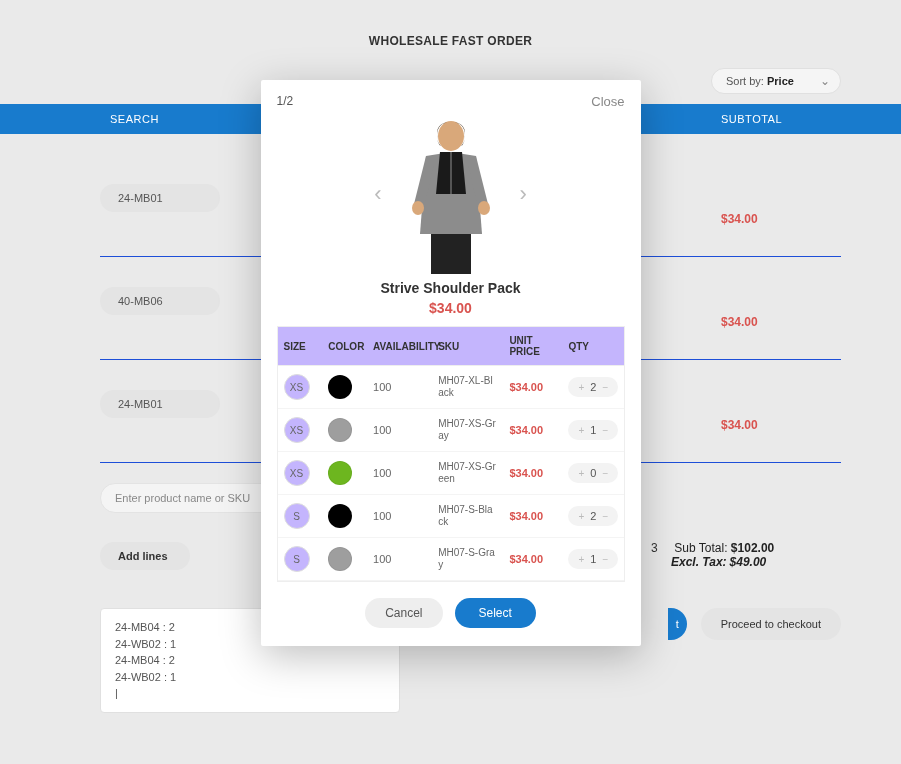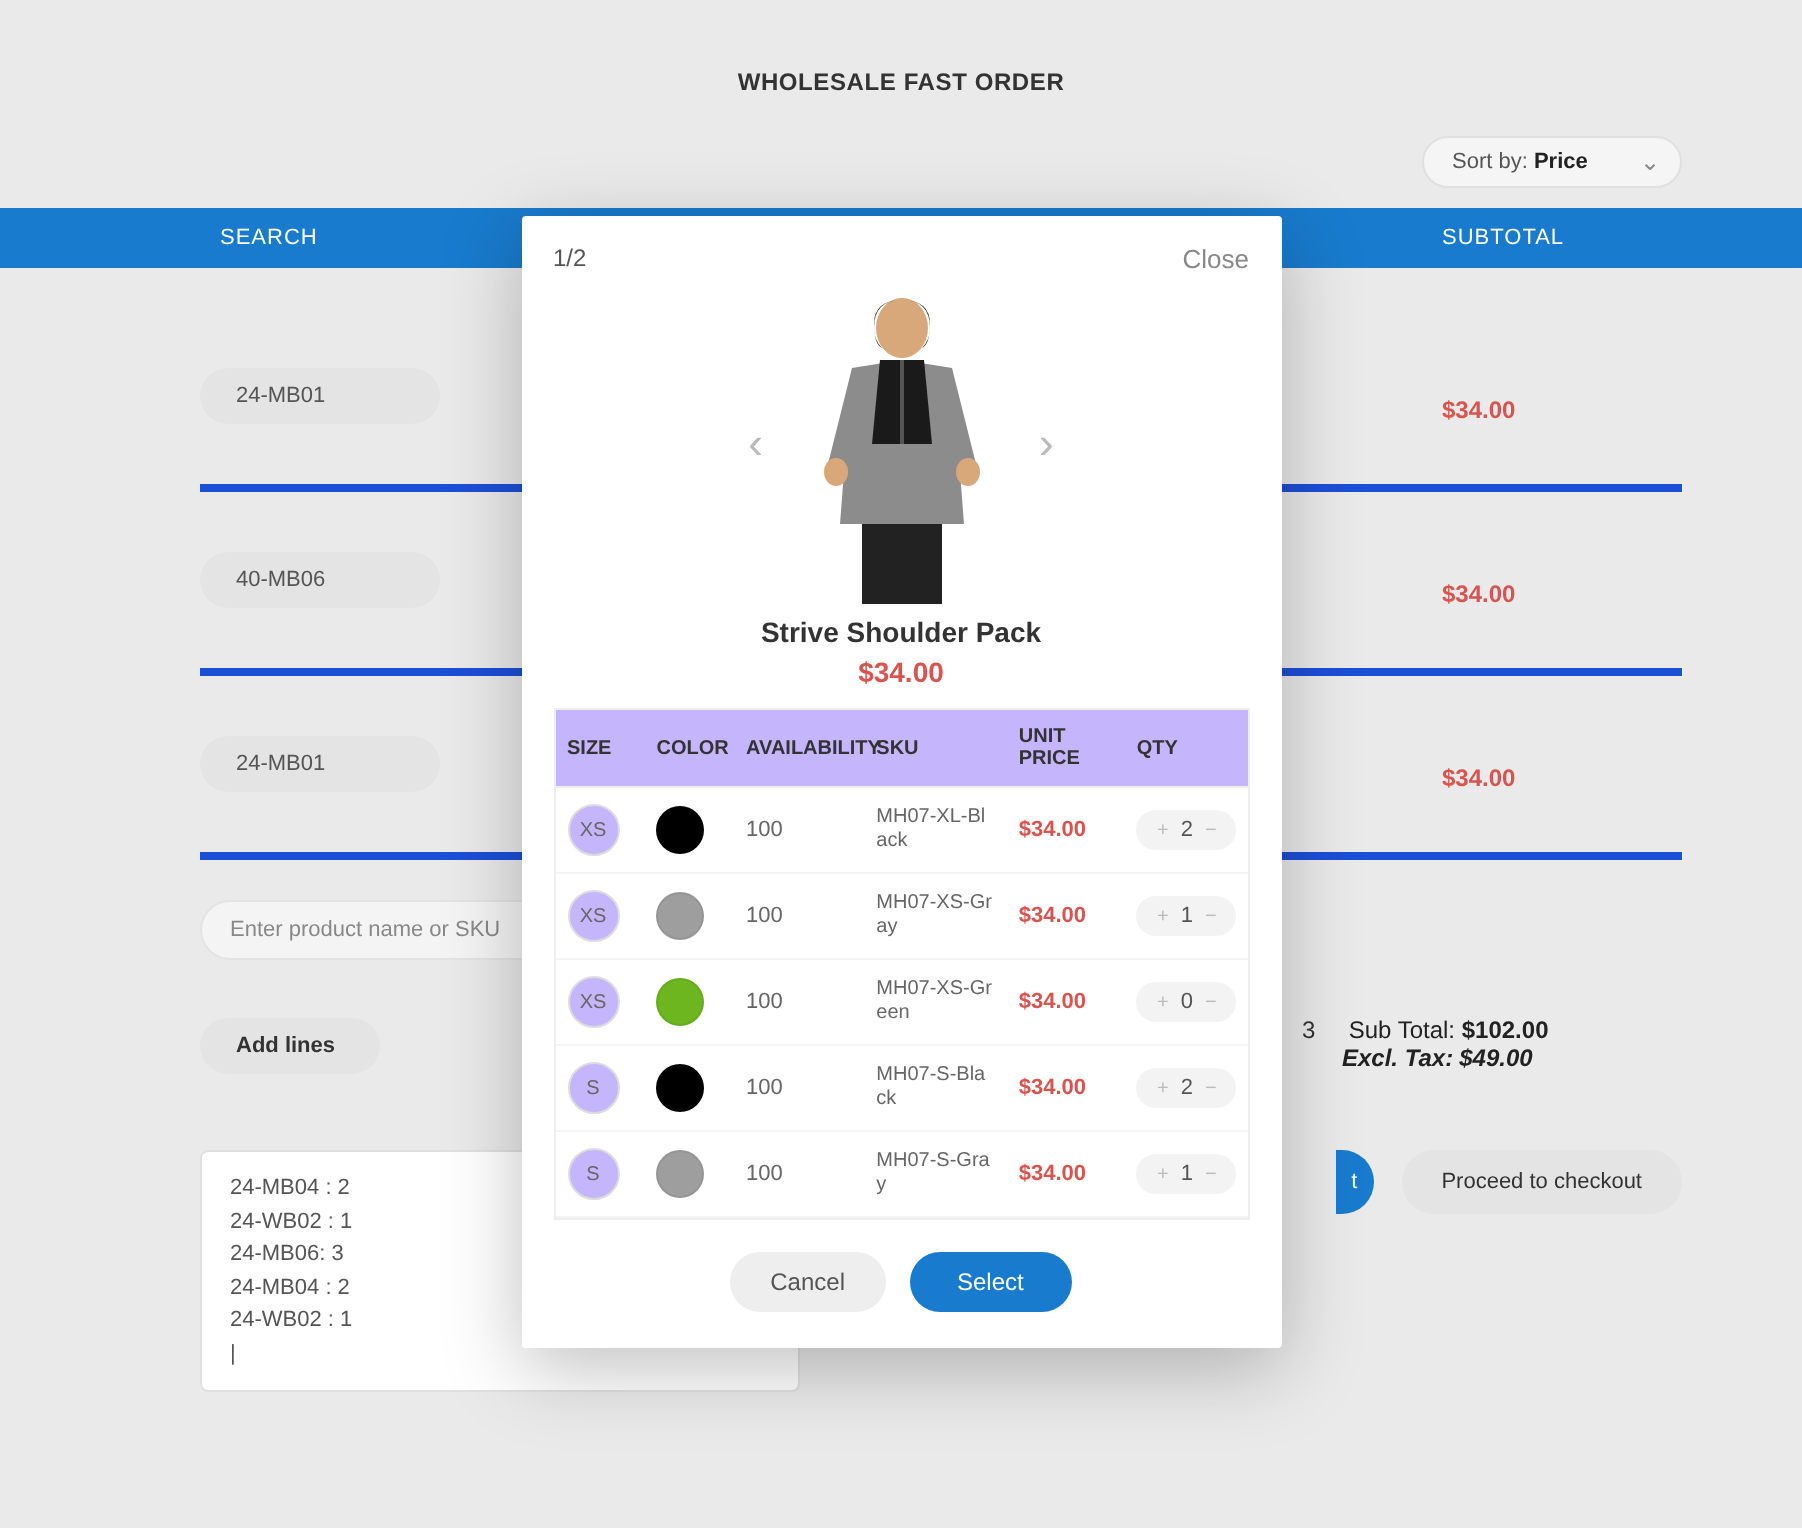--- a/index.html
+++ b/index.html
@@ -10,41 +10,41 @@
   .sort-bar { display:flex; justify-content:flex-end; padding: 0 60px 10px; }
   .sort-pill { background:#f5f5f5; border:1px solid #e0e0e0; border-radius:20px; padding:6px 30px 6px 14px; font-size:11px; color:#555; position:relative; min-width:130px; }
   .sort-pill b { color:#222; }
   .sort-pill::after { content:"⌄"; position:absolute; right:10px; top:5px; color:#888; font-size:12px;}
 
   .table-header { background:#187bcd; color:#fff; display:flex; height:30px; align-items:center; font-size:11px; letter-spacing:.5px; }
   .th-search { width:180px; padding-left:10px; margin-left:100px;}
   .th-sub { margin-left:auto; width:120px; margin-right:60px;}
 
   .content-rows { padding: 20px 60px 0 100px; }
-  .row { display:flex; align-items:flex-end; padding:30px 0; border-bottom:4px solid #1d4ed8; }
+  .row { display:flex; align-items:flex-start; padding:30px 0; border-bottom:1px solid #1d4ed8;flex-direction:column; }
   .row:last-of-type { border-bottom:none; }
   .sku-pill { background:#e4e4e4; border-radius:16px; padding:8px 18px; font-size:11px; color:#555; min-width:120px; display:inline-block; }
   .row-sub { margin-left:auto; width:120px; color:#d9534f; font-weight:bold; font-size:12px; }
 
   .search-row { display:flex; align-items:center; padding:20px 0 10px; }
   .search-input-pill { background:#f4f4f4; border:1px solid #e3e3e3; border-radius:16px; padding:8px 14px; font-size:11px; color:#888; min-width:240px; }
 
   .add-lines-row { display:flex; align-items:center; padding:18px 0; }
   .add-lines-pill { background:#e4e4e4; border-radius:16px; padding:8px 18px; font-size:11px; color:#333; font-weight:bold; min-width:90px; display:inline-block; }
   .totals-block { margin-left:auto; width:170px; font-size:12px; color:#222; }
   .totals-block .num { margin-left:-20px; color:#333; display:inline;}
   .totals-block b { font-weight:bold; }
   .totals-block .excl { font-style:italic; font-weight:bold; font-family: Georgia, serif; }
 
   .bottom-row { display:flex; align-items:flex-start; padding:20px 60px 0 100px; gap:20px; }
   .log-box { background:#fff; border:1px solid #e0e0e0; border-radius:4px; padding:10px 14px; width:300px; font-size:11px; color:#555; line-height:1.5; }
   .checkout-pill { margin-left:auto; background:#e4e4e4; border-radius:20px; padding:10px 20px; font-size:11px; color:#333; }
 
   
-  .modal-backdrop { position:absolute; inset:0; background:rgba(220,220,220,0.0); display:flex; justify-content:center; align-items:flex-start; padding-top:80px; pointer-events:none;margin-top:28px;}
+  .modal-backdrop { position:absolute; inset:0; background:rgba(220,220,220,0.0); display:flex; justify-content:center; align-items:flex-start; padding-top:80px; pointer-events:none;}
   .modal { pointer-events:auto; background:#fff; width:380px; box-shadow:0 10px 40px rgba(0,0,0,.25); border-radius:2px; padding:14px 16px 18px; position:relative; }
   .modal .pager { font-size:12px; color:#555; }
   .modal .close-link { position:absolute; top:14px; right:16px; font-size:13px; color:#888; cursor:pointer; }
   .modal .carousel { display:flex; align-items:center; justify-content:center; gap:10px; margin-top:6px; }
   .chev { color:#bbb; font-size:22px; cursor:pointer; padding:0 4px; user-select:none;}
   .prod-img { width:110px; height:160px; display:flex; align-items:center; justify-content:center; }
   .prod-img svg { width:100%; height:100%; }
   .prod-title { text-align:center; font-size:14px; font-weight:600; color:#333; margin-top:6px; }
   .prod-price { text-align:center; font-size:14px; color:#d9534f; font-weight:bold; margin-top:4px; margin-bottom:10px; }
 
@@ -115,21 +115,20 @@
       <span class="excl"><span>Excl. Tax:</span>
       <span>$49.00</span></span>
     </div>
   </div>
 </div>
 
 <div class="bottom-row">
   <div class="log-box">
     <div>24-MB04 : 2</div>
     <div>24-WB02 : 1</div>
-    <div>24-MB06: 3</div>
     <div>24-MB04 : 2</div>
     <div>24-WB02 : 1</div>
     <div>|</div>
   </div>
   <div style="margin-left:auto; display:flex; align-items:center; gap:14px;">
     <span style="background:#187bcd;color:#fff;padding:10px 8px;border-radius:0 18px 18px 0;font-size:11px;">t</span>
     <span class="checkout-pill">Proceed to checkout</span>
   </div>
 </div>
 

